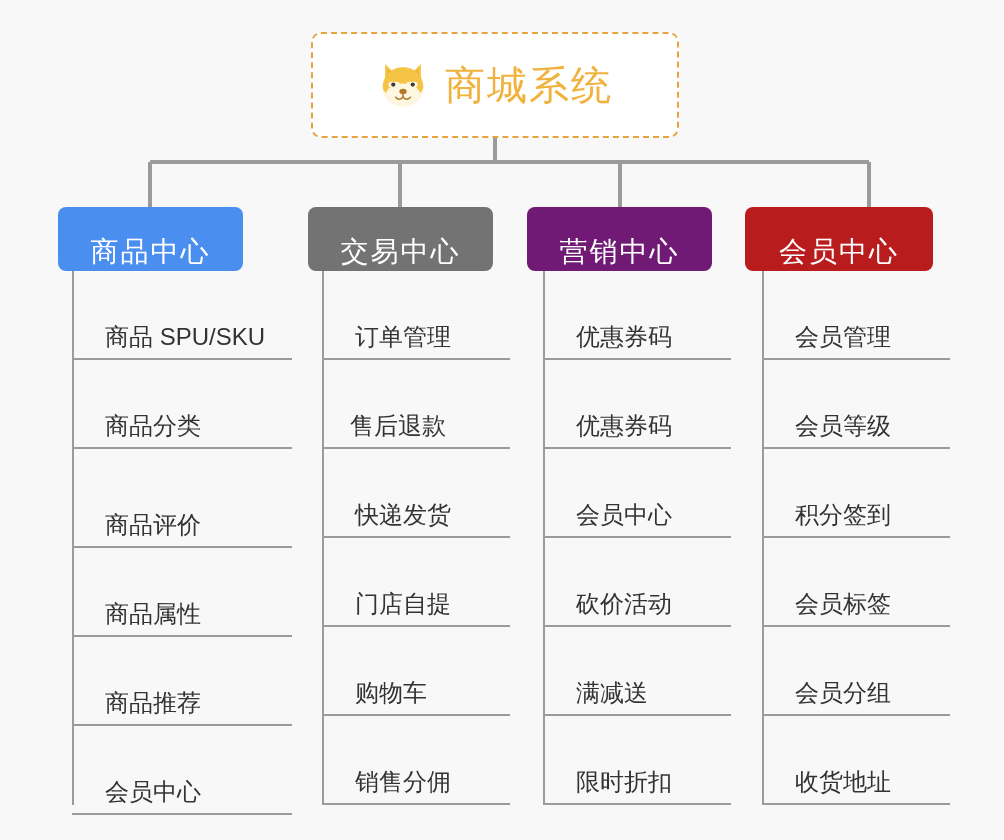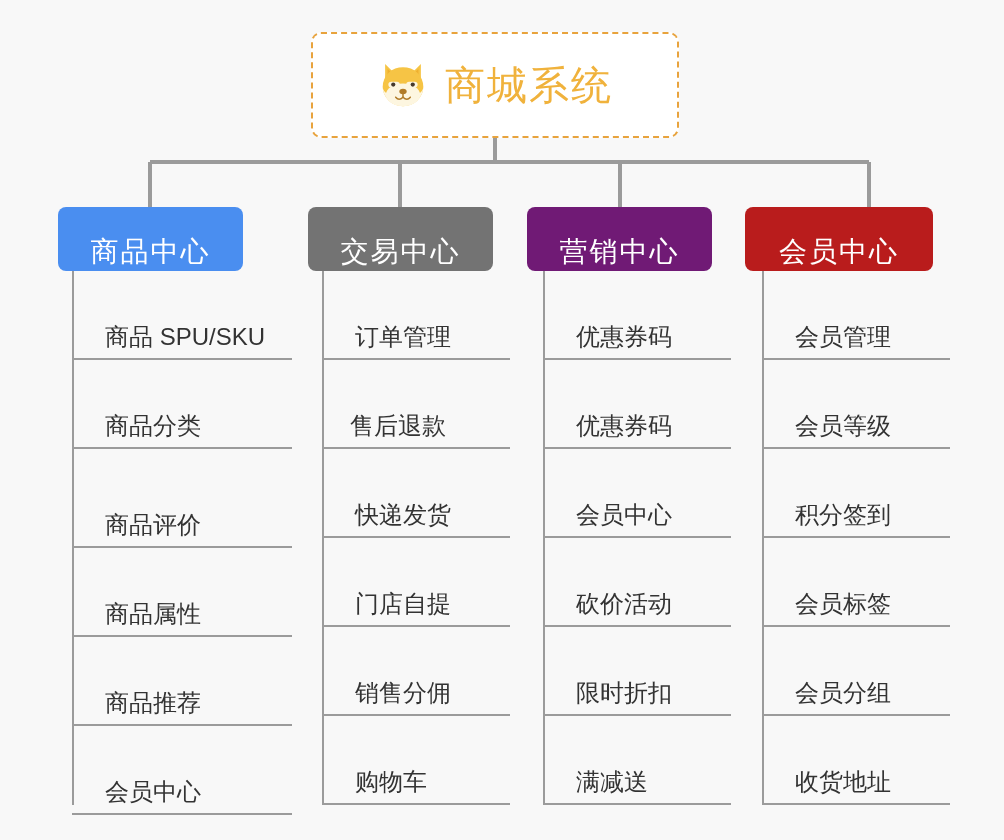--- a/index.html
+++ b/index.html
@@ -202,24 +202,24 @@
       <div class="leaf" style="border-bottom-color: rgb(155, 155, 155); padding-left: 28px;">
         <span class="leaf-label">售后退款</span>
       </div>
       <div class="leaf" style="border-bottom-color: rgb(155, 155, 155);">
         <span class="leaf-label">快递发货</span>
       </div>
       <div class="leaf" style="border-bottom-color: rgb(155, 155, 155);">
         <span class="leaf-label">门店自提</span>
       </div>
       <div class="leaf" style="border-bottom-color: rgb(155, 155, 155);">
+        <span class="leaf-label">购物车</span>
+      </div>
+      <div class="leaf" style="border-bottom-color: rgb(155, 155, 155);">
         <span class="leaf-label">销售分佣</span>
-      </div>
-      <div class="leaf" style="border-bottom-color: rgb(155, 155, 155);">
-        <span class="leaf-label">购物车</span>
       </div>
     </div>
   </div>
 
   <div class="branch branch-2">
     <div class="branch-header" style="background: #701a75;">
       <span>营销中心</span>
     </div>
     <div class="branch-body">
       <div class="trunk" style="background: rgb(155, 155, 155); height: 534px;"></div>
@@ -229,24 +229,24 @@
       <div class="leaf" style="border-bottom-color: rgb(155, 155, 155);">
         <span class="leaf-label">优惠券码</span>
       </div>
       <div class="leaf" style="border-bottom-color: rgb(155, 155, 155);">
         <span class="leaf-label">会员中心</span>
       </div>
       <div class="leaf" style="border-bottom-color: rgb(155, 155, 155);">
         <span class="leaf-label">砍价活动</span>
       </div>
       <div class="leaf" style="border-bottom-color: rgb(155, 155, 155);">
+        <span class="leaf-label">满减送</span>
+      </div>
+      <div class="leaf" style="border-bottom-color: rgb(155, 155, 155);">
         <span class="leaf-label">限时折扣</span>
-      </div>
-      <div class="leaf" style="border-bottom-color: rgb(155, 155, 155);">
-        <span class="leaf-label">满减送</span>
       </div>
     </div>
   </div>
 
   <div class="branch branch-3">
     <div class="branch-header" style="background: #b91c1c;">
       <span>会员中心</span>
     </div>
     <div class="branch-body">
       <div class="trunk" style="background: rgb(155, 155, 155); height: 534px;"></div>

